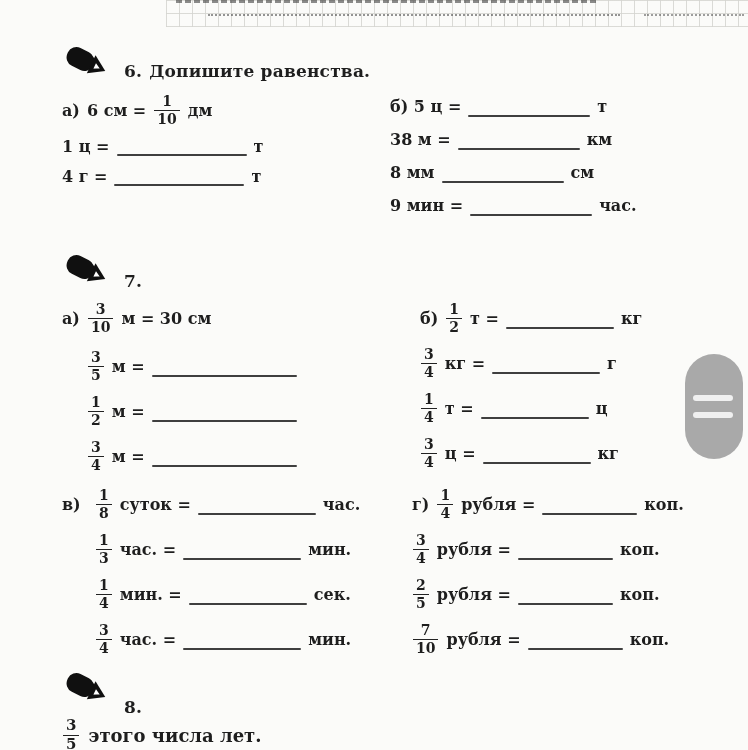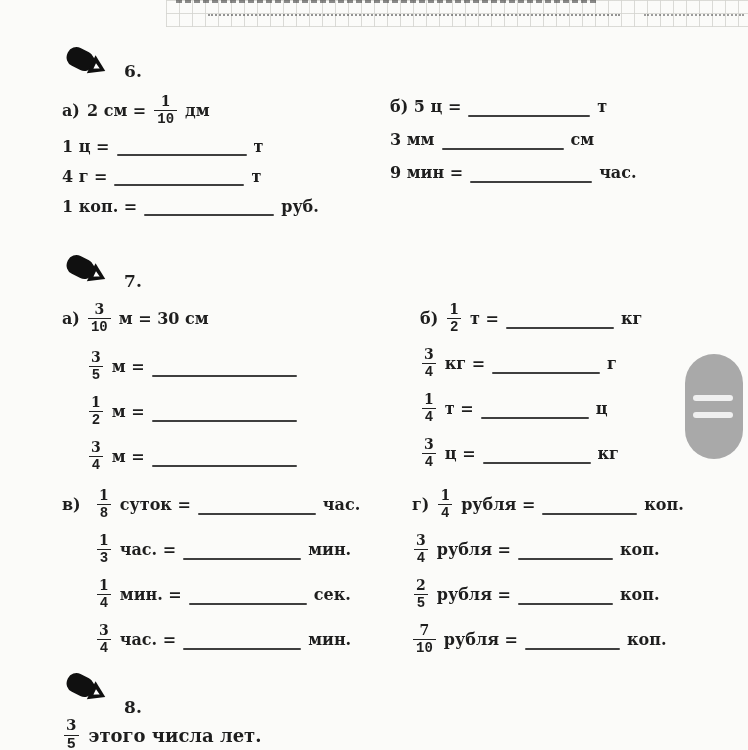--- a/index.html
+++ b/index.html
@@ -26,21 +26,21 @@
   .hdr{position:absolute;display:flex;gap:7px;font-size:17px;letter-spacing:.2px;white-space:nowrap;}
   
   .row{display:flex;align-items:center;gap:7px;font-size:16px;white-space:nowrap;}
   .abs{position:absolute;}
   .col{position:absolute;display:flex;flex-direction:column;}
   .r30{height:30px;} .r33{height:33px;} .r44{height:44px;} .r45{height:45px;}
   .lbl{display:inline-block;}
   .colv .lbl{min-width:26px;}
   .frac{display:inline-flex;flex-direction:column;align-items:center;line-height:1.05;font-size:14px;margin:0 1px;}
   .frac .fn{padding:0 3px 1px;}
-  .frac .fd{border-top:1.6px solid #222;padding:1px 3px 0;font-family:Liberation Mono, monospace;}
+  .frac .fd{border-top:1.6px solid #222;padding:1px 3px 0;}
   .blank{height:2px;background:#3f3f3f;border-radius:1px;align-self:center;transform:translateY(9px);flex:none;}
   .w95{width:95px;} .w108{width:108px;} .w118{width:118px;}
   .w122{width:122px;} .w130{width:130px;} .w145{width:145px;}
   
   .task{position:absolute;display:flex;align-items:center;gap:8px;font-size:18px;white-space:nowrap;}
   .task .frac{font-size:15px;}
   
   .handle{position:absolute;left:685px;top:354px;width:58px;height:105px;border-radius:29px;cursor:pointer;}
   .handle .bar{position:absolute;left:8px;width:40px;height:6px;border-radius:3px;}
   .handle .b1{top:41px;} .handle .b2{top:58px;}
@@ -60,58 +60,59 @@
     <svg viewBox="0 0 46 40" width="48" height="42">
         <g transform="rotate(26 20 18)">
       <rect x="1" y="7" width="27" height="19" rx="9" fill="#101010"></rect>
       <path d="M26 7 L41 16.5 L26 26 Z" fill="#101010"></path>
       <path d="M28.5 11.5 L37.5 16.5 L28.5 21.5 Z" fill="#ffffff" stroke="#101010" stroke-width="2.4" stroke-linejoin="round"></path>
     </g>
       </svg>
   </div>
   <div class="hdr" style="left:124px;top:61px">
     <span>6.</span>
+    <span>Допишите равенства.</span>
   </div>
 
   <div class="row r44 abs" style="left:62px;top:88px">
     <span class="lbl">а)</span>
-    <span>2 см =</span>
+    <span>6 см =</span>
     <span class="frac">
         <span class="fn">1</span>
         <span class="fd">10</span>
       </span>
     <span>дм</span>
   </div>
 
   <div class="col" style="left:62px;top:131px">
     <div class="row r30">
         <span>1 ц =</span>
         <span class="blank w130"></span>
         <span>т</span>
       </div>
     <div class="row r30">
         <span>4 г =</span>
         <span class="blank w130"></span>
         <span>т</span>
       </div>
-    <div class="row r30">
-        <span>1 коп. =</span>
-        <span class="blank w130"></span>
-        <span>руб.</span>
-      </div>
   </div>
 
   <div class="col" style="left:390px;top:90px">
     <div class="row r33">
         <span>б) 5 ц =</span>
         <span class="blank w122"></span>
         <span>т</span>
       </div>
     <div class="row r33">
-        <span>3 мм</span>
+        <span>38 м =</span>
+        <span class="blank w122"></span>
+        <span>км</span>
+      </div>
+    <div class="row r33">
+        <span>8 мм</span>
         <span class="blank w122"></span>
         <span>см</span>
       </div>
     <div class="row r33">
         <span>9 мин =</span>
         <span class="blank w122"></span>
         <span>час.</span>
       </div>
   </div>
 

